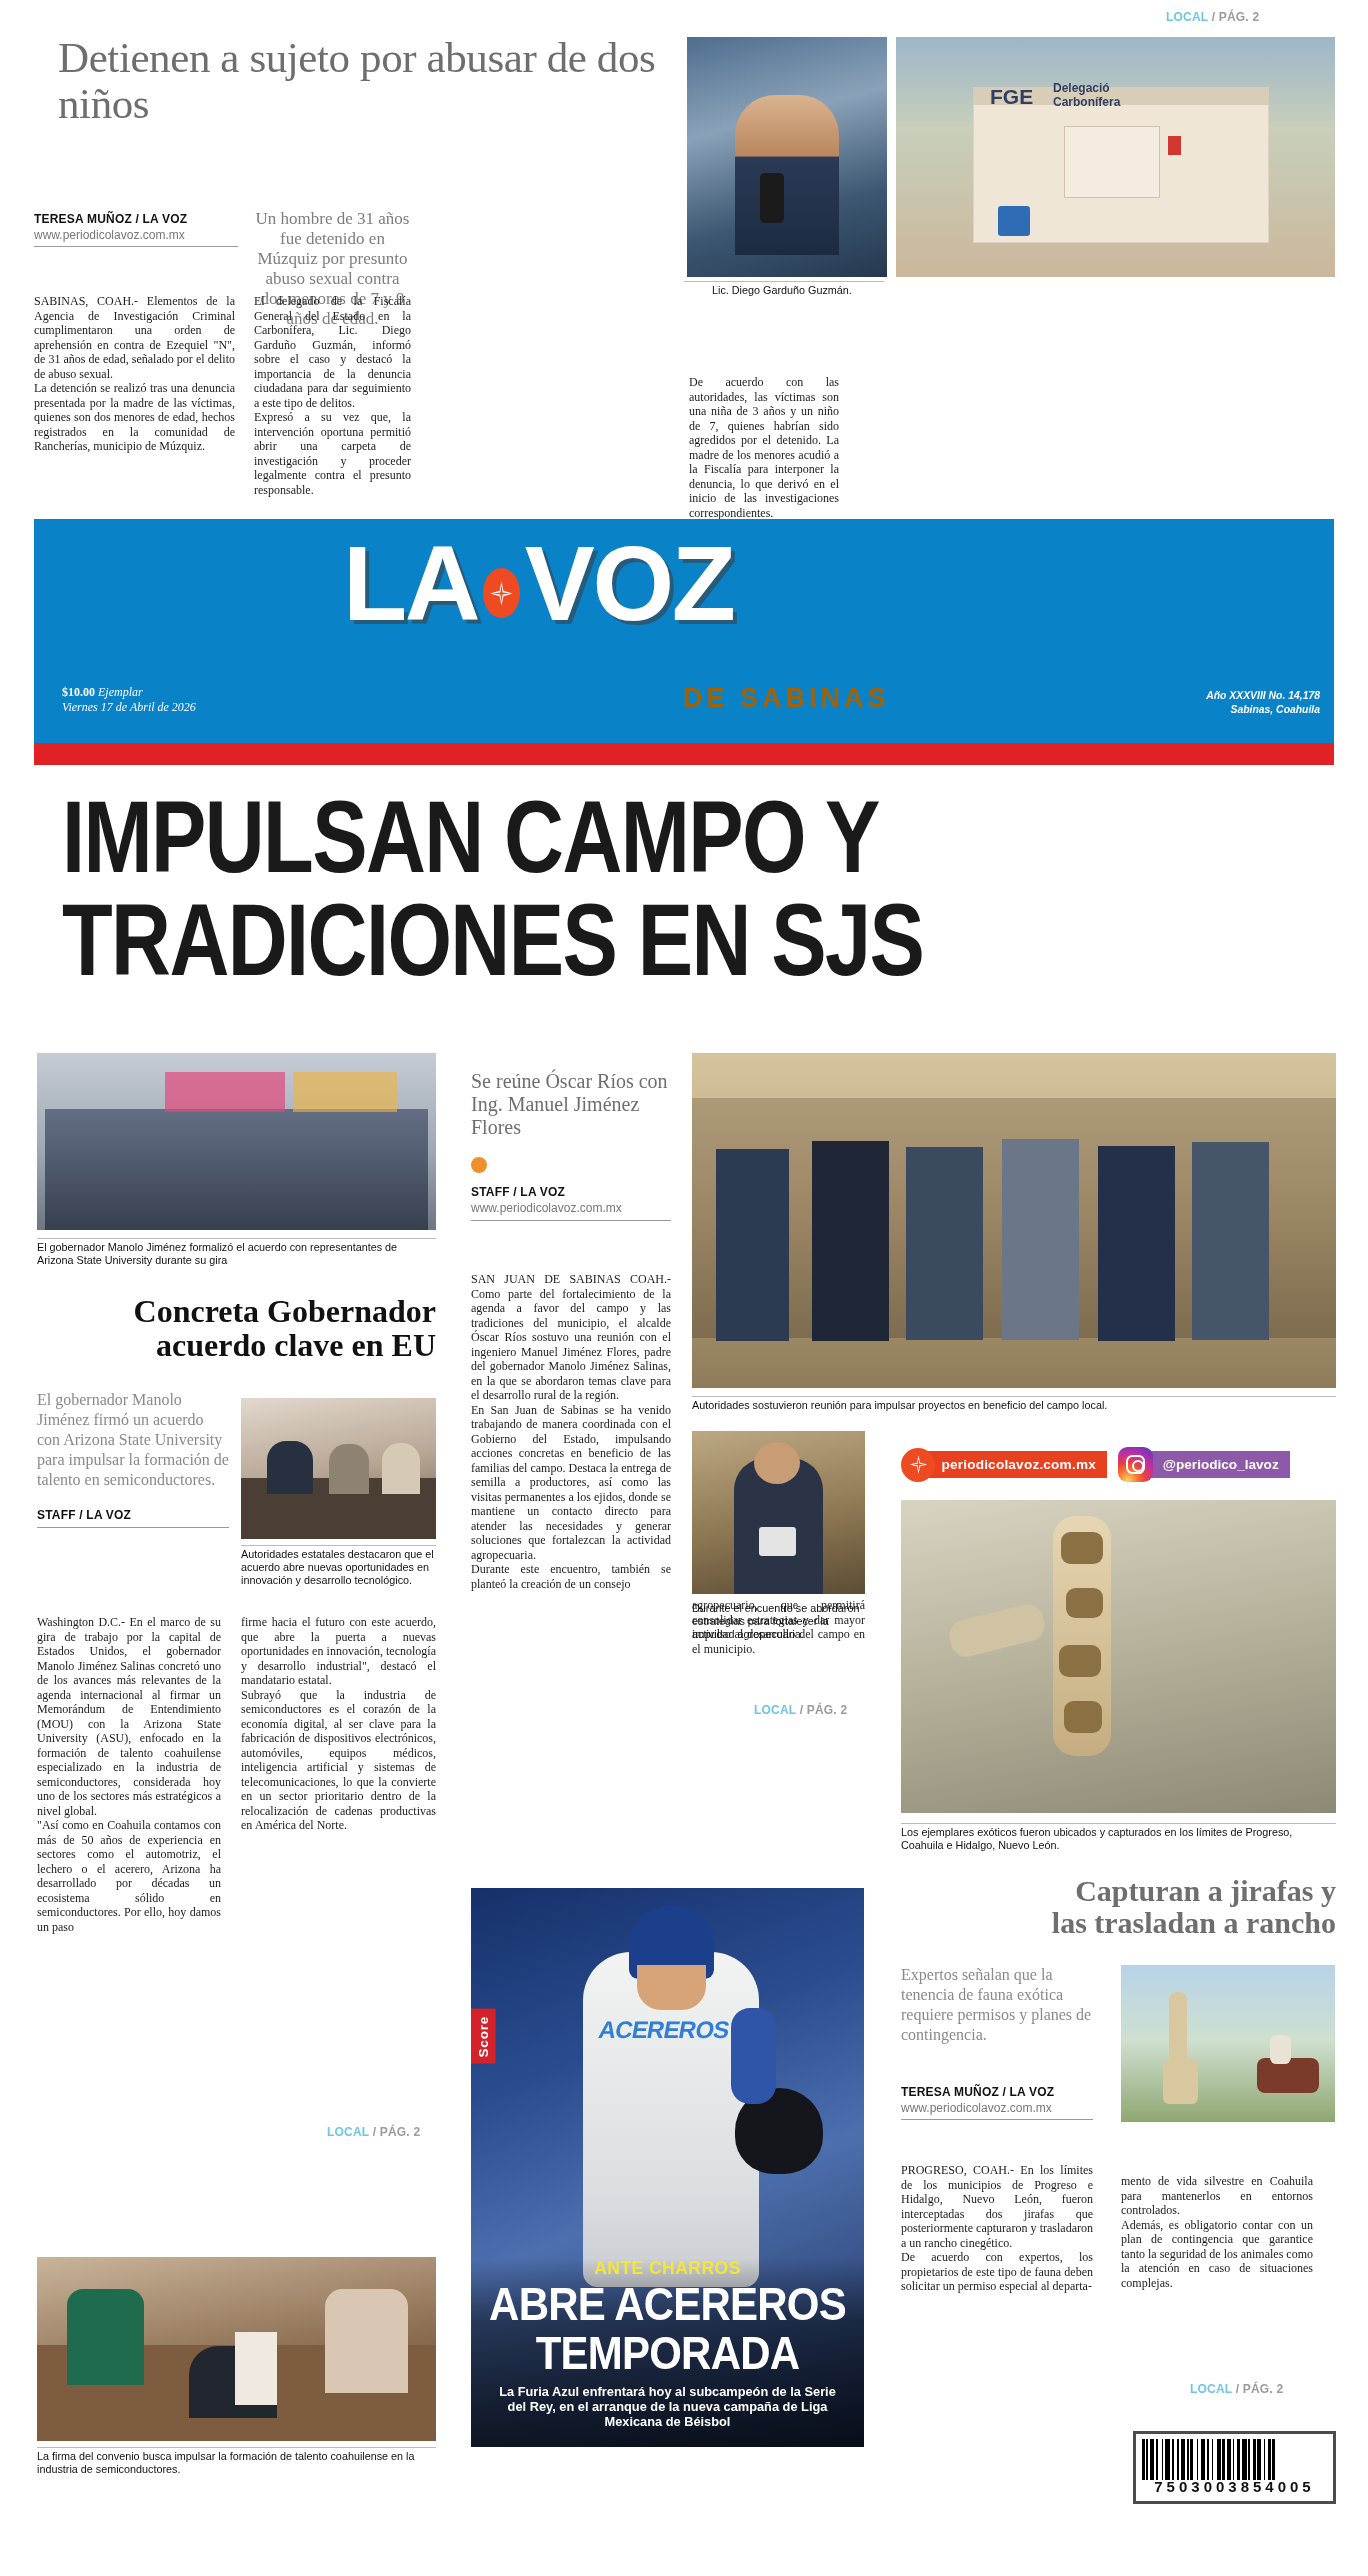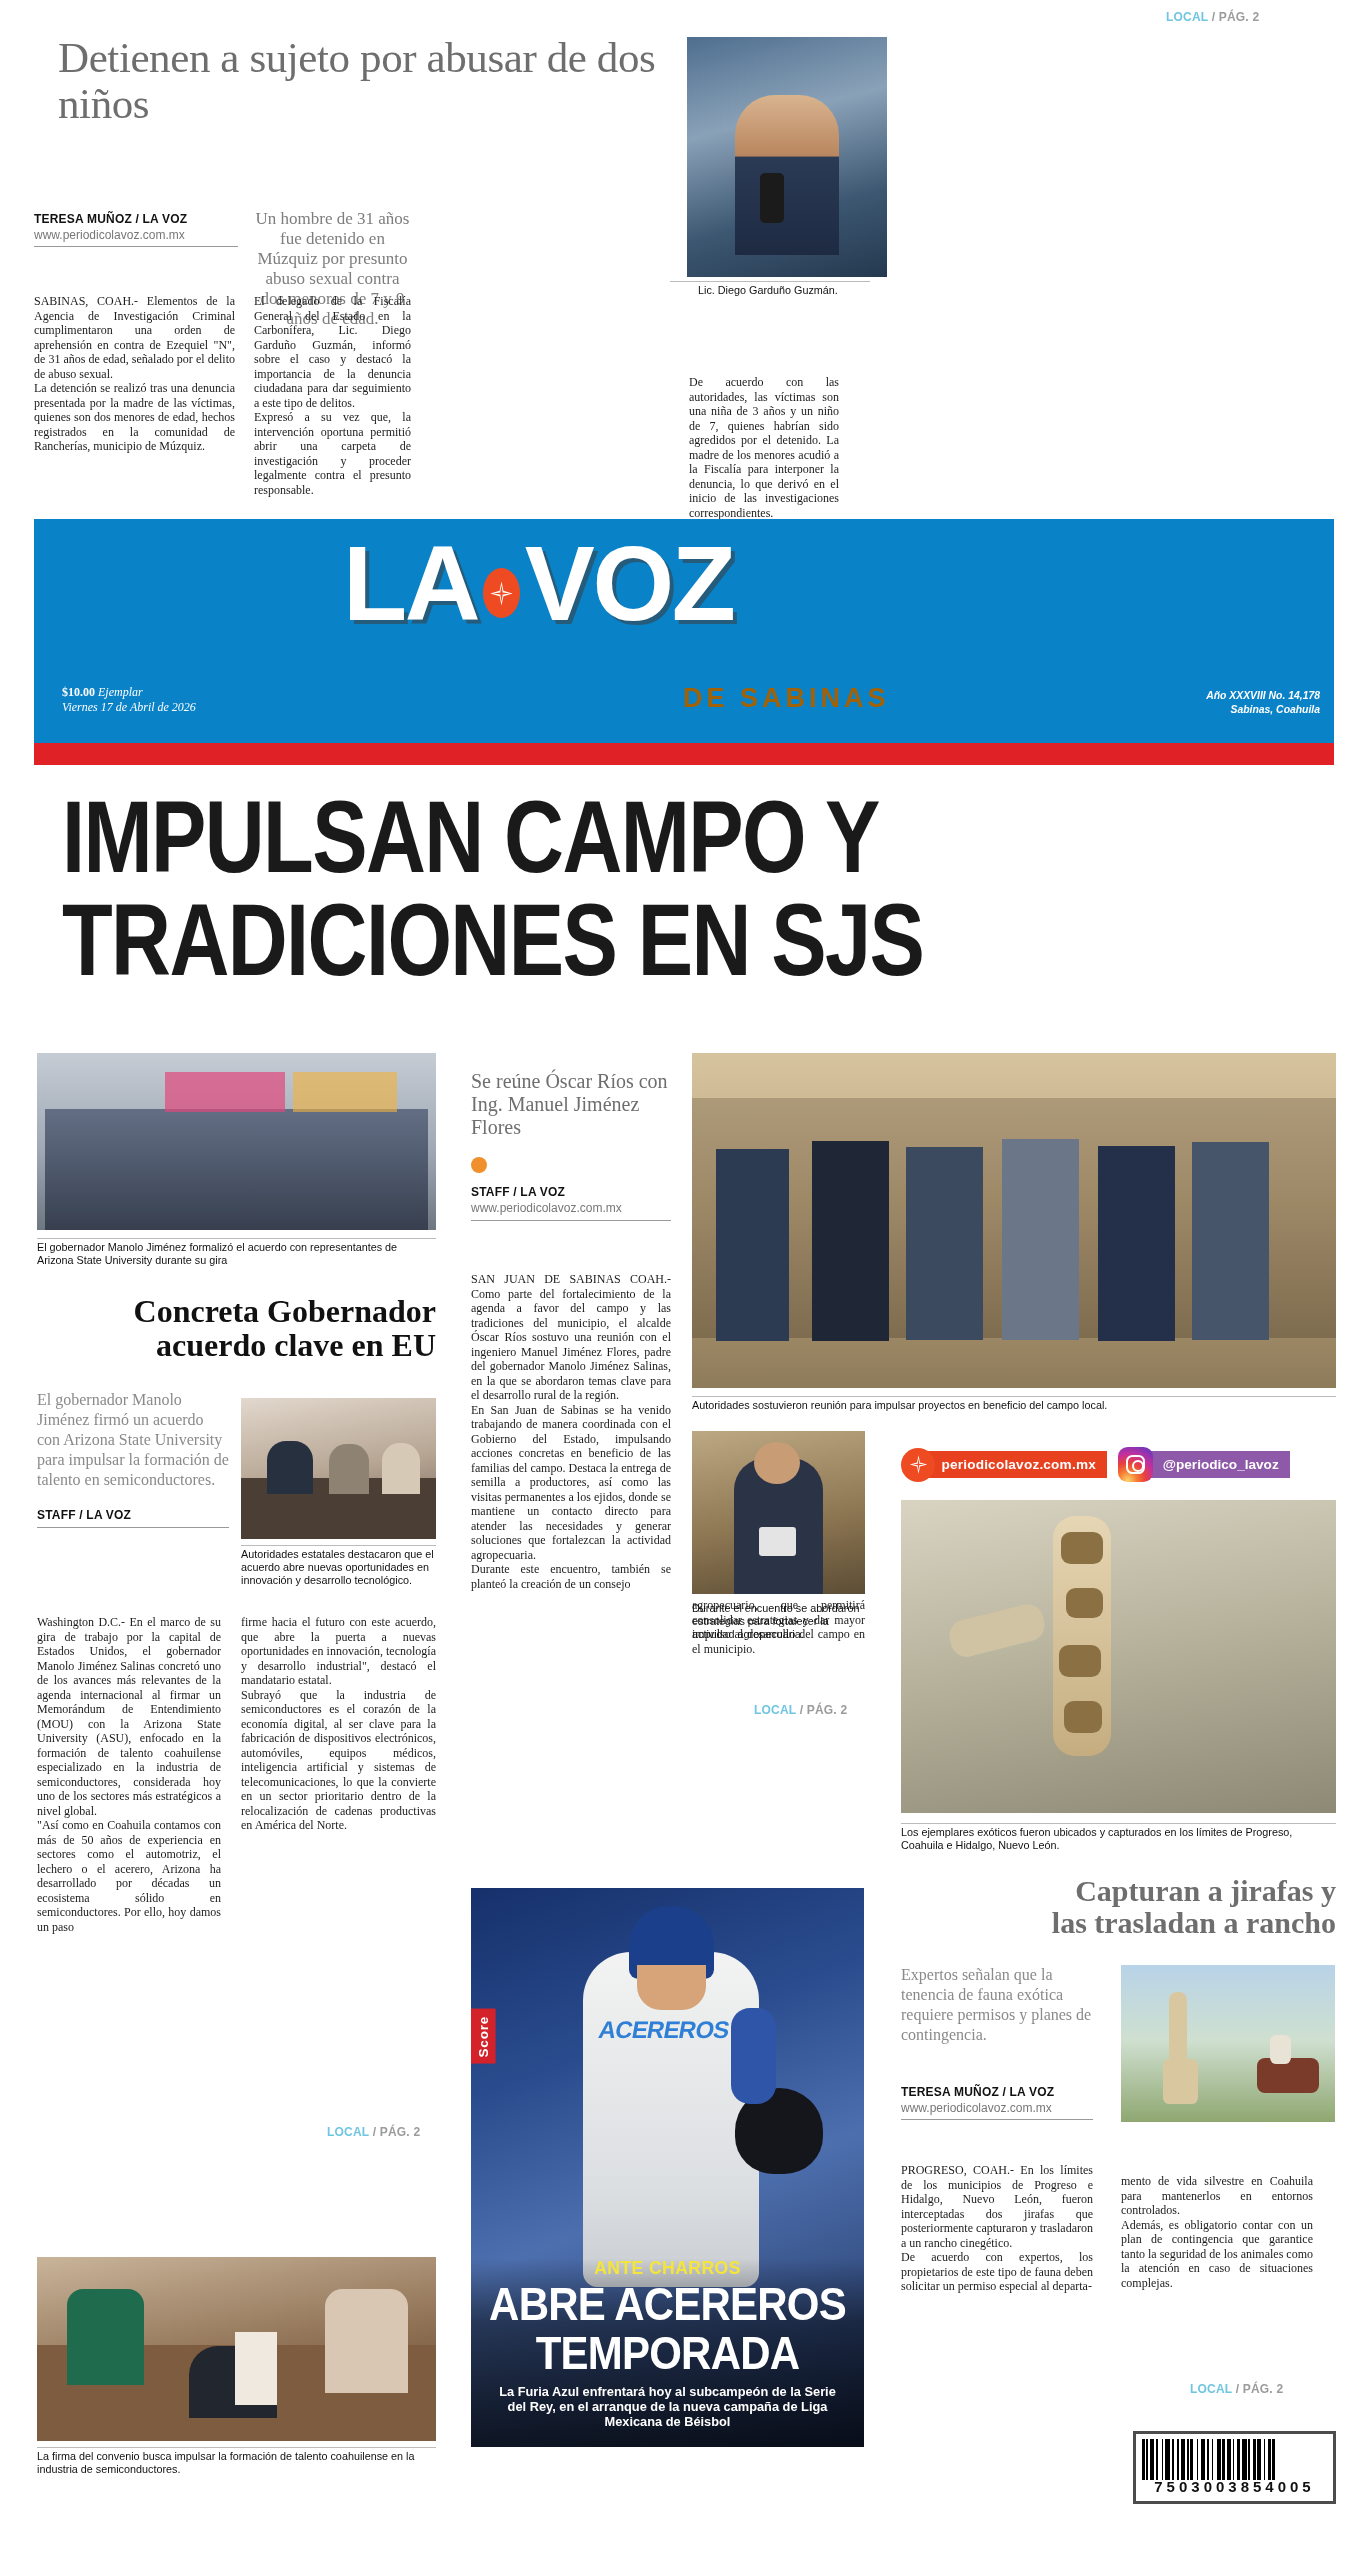--- a/index.html
+++ b/index.html
@@ -201,22 +201,32 @@
   </div>
   <div class="body-col" style="position:absolute;left:861px;top:375px;width:150px;">
     <div style="white-space:pre-line;visibility:hidden;">De acuerdo con las autoridades, las víctimas son una niña de 9 años y un niño de 7, quienes habrían sido agredidos por el detenido. La madre de los menores acudió a la Fiscalía para interponer la denuncia, lo que derivó en el inicio de las investigaciones correspondientes.</div>
   </div>
 
   <div class="photo ph-d" style="position:absolute;left:687px;top:37px;width:200px;height:240px;">
     <div style="position:absolute;inset:0;background:linear-gradient(165deg,#4e6e8f 0%,#8aa2b8 35%,#3d5772 70%,#24394f 100%);"></div>
     <div style="position:absolute;left:48px;top:58px;width:104px;height:160px;background:linear-gradient(180deg,#d8b48f 0%,#b9865f 38%,#2b3a55 39%,#1d2a42 100%);border-radius:40px 40px 0 0;"></div>
     <div style="position:absolute;left:73px;top:136px;width:24px;height:50px;background:#1b1b1b;border-radius:4.8px;"></div>
   </div>
-  <div class="cap" style="position:absolute;left:670px;top:281px;width:200px;padding-left:28px;">Lic. Diego Garduño Guzmán.</div>
-
+  <div class="cap" style="position:absolute;left:684px;top:281px;width:200px;padding-left:28px;">Lic. Diego Garduño Guzmán.</div>
+
+  <div class="photo" style="position:absolute;left:896px;top:37px;width:439px;height:240px;">
+    <div style="position:absolute;inset:0;background:linear-gradient(180deg,#9db6c9 0%,#c8cfbb 38%,#cbb79b 100%);"></div>
+    <div style="position:absolute;left:77px;top:62px;width:296px;height:144px;background:#efe6d8;border:1.6px solid #ded2c0;"></div>
+    <div style="position:absolute;left:77px;top:50px;width:296px;height:17.6px;background:#d9cdb8;"></div>
+    <div style="position:absolute;left:168px;top:89px;width:96px;height:72px;background:#f4ece0;border:0.8px solid #cfc2ae;"></div>
+    <div style="position:absolute;left:94px;top:48px;font-family:'Liberation Sans',sans-serif;font-weight:bold;font-size:21px;color:#2f3f63;">FGE</div>
+    <div style="position:absolute;left:157px;top:45px;font-family:'Liberation Sans',sans-serif;font-weight:bold;font-size:12px;color:#2f3f63;line-height:13.6px;">Delegació<br>Carbonífera</div>
+    <div style="position:absolute;left:272px;top:99px;width:12.8px;height:19px;background:#d2372f;"></div>
+    <div style="position:absolute;left:102px;top:169px;width:32px;height:30px;background:#2f6cb5;border-radius:3.2px;"></div>
+  </div>
   <div style="position:absolute;left:1166px;top:9.6px;" class="tag">
     <span class="loc">LOCAL</span>
     <span class="pg">/ PÁG. 2</span>
   </div>
 
   <div class="masthead" style="left:34px;top:519px;width:1300px;height:224px;"></div>
   <div class="mast-red" style="left:34px;top:743px;width:1300px;height:22.4px;"></div>
 
   <div class="mast-price" style="left:62px;top:685px;">
     <div><b>$10.00</b>

